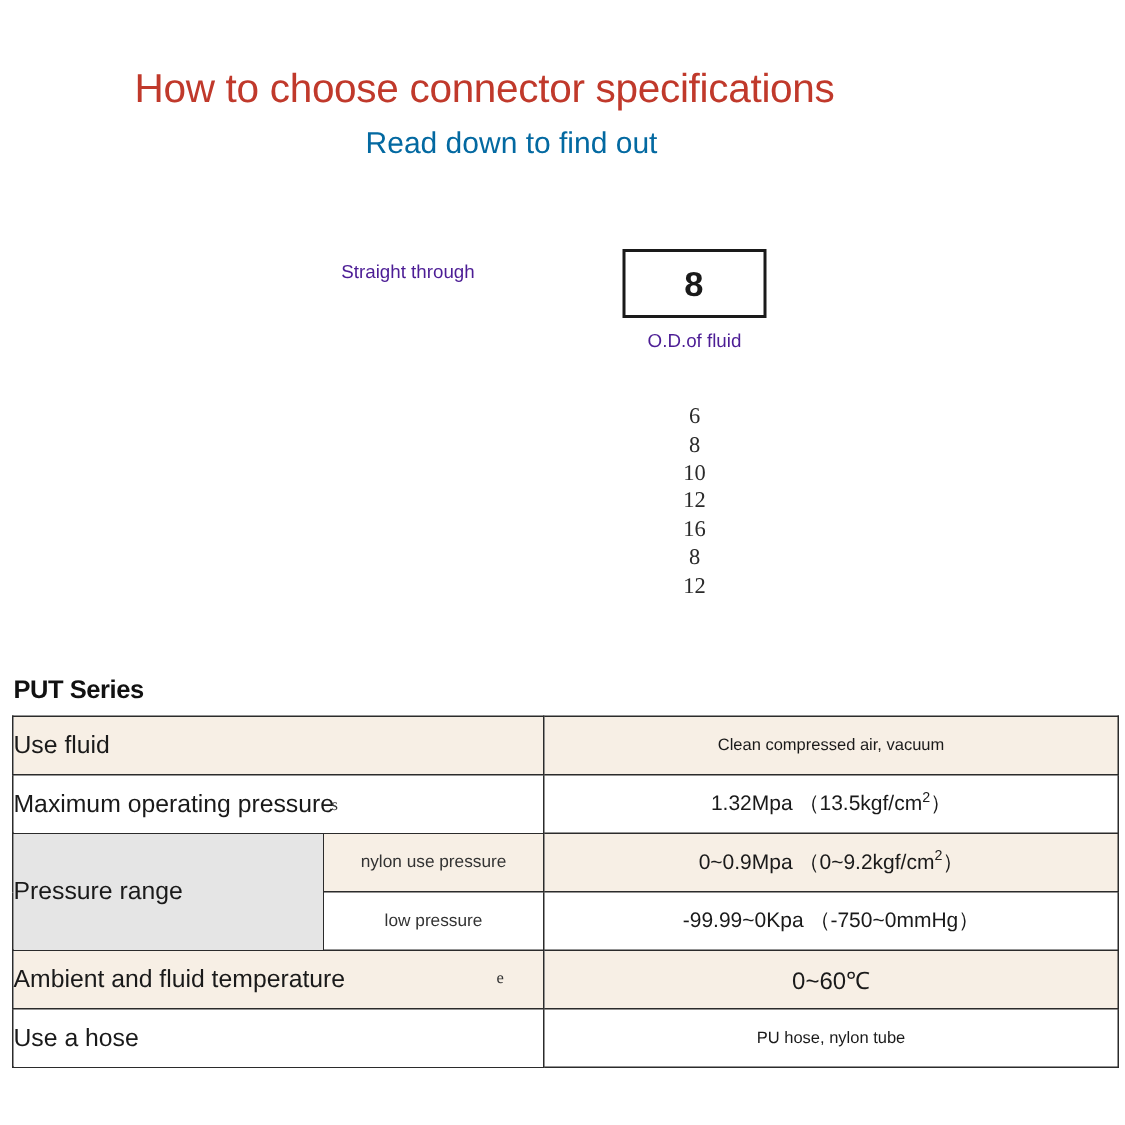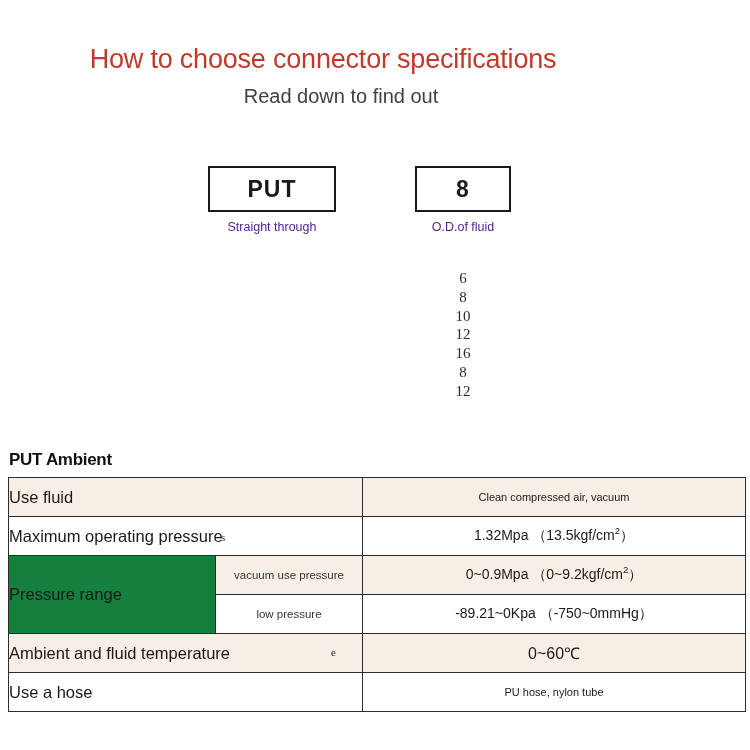--- a/index.html
+++ b/index.html
@@ -28,21 +28,21 @@
     font-size: 27px;
     font-weight: 400;
     color: #c0392b;
     letter-spacing: -0.2px;
     line-height: 1.15;
     margin: 0;
   }
   #sub-title {
     font-size: 20px;
     font-weight: 400;
-    color: #404040;
+    color: #0369a1;
     margin: 10px 0 0 0;
     line-height: 1.15;
     padding-left: 36px;
   }
 
   
   #code-boxes {
     position: absolute;
     top: 166px;
     left: 0;
@@ -159,42 +159,41 @@
 <body>
 
 <div id="header-block">
   <h1 id="main-title">How to choose connector specifications</h1>
   <p id="sub-title">Read down to find out</p>
 </div>
 
 <div id="code-boxes">
 
   <div class="code-group" id="group-put">
-    <div class="code-box">PUT</div>
     <div class="code-caption">Straight through</div>
   </div>
 
   <div class="code-group" id="group-od">
     <div class="code-box">8</div>
     <div class="code-caption">O.D.of fluid</div>
   </div>
 
 </div>
 
 <div id="size-list">
   <div class="size-item">6</div>
   <div class="size-item">8</div>
   <div class="size-item">10</div>
   <div class="size-item">12</div>
   <div class="size-item">16</div>
   <div class="size-item">8</div>
   <div class="size-item">12</div>
 </div>
 
-<div id="series-label">PUT Ambient</div>
+<div id="series-label">PUT Series</div>
 
 <table id="spec-table">
   <colgroup>
     <col style="width:207px">
     <col style="width:147px">
     <col style="width:383px">
   </colgroup>
   <tbody>
 
     <tr class="row-shade">
@@ -206,30 +205,30 @@
       <td class="cell-label" colspan="2">
         <span>Maximum operating pressure</span>
         <span class="artifact" id="artifact-pressure-s">s</span>
       </td>
       <td class="cell-value v-mid">
         <span>1.32Mpa （13.5kgf/cm</span><sup>2</sup><span>）</span>
       </td>
     </tr>
 
     <tr class="row-shade">
-      <td class="cell-label cell-label-tall row-plain-label" rowspan="2" style="background:#15803d">Pressure range</td>
-      <td class="cell-sub">vacuum use pressure</td>
+      <td class="cell-label cell-label-tall row-plain-label" rowspan="2" style="background:#e5e5e5">Pressure range</td>
+      <td class="cell-sub">nylon use pressure</td>
       <td class="cell-value v-mid">
         <span>0~0.9Mpa （0~9.2kgf/cm</span><sup>2</sup><span>）</span>
       </td>
     </tr>
 
     <tr class="row-plain">
       <td class="cell-sub">low pressure</td>
-      <td class="cell-value v-mid">-89.21~0Kpa （-750~0mmHg）</td>
+      <td class="cell-value v-mid">-99.99~0Kpa （-750~0mmHg）</td>
     </tr>
 
     <tr class="row-shade">
       <td class="cell-label" colspan="2">
         <span>Ambient and fluid temperature</span>
         <span class="artifact" id="artifact-temp-e">e</span>
       </td>
       <td class="cell-value v-sm">0~60℃</td>
     </tr>
 

